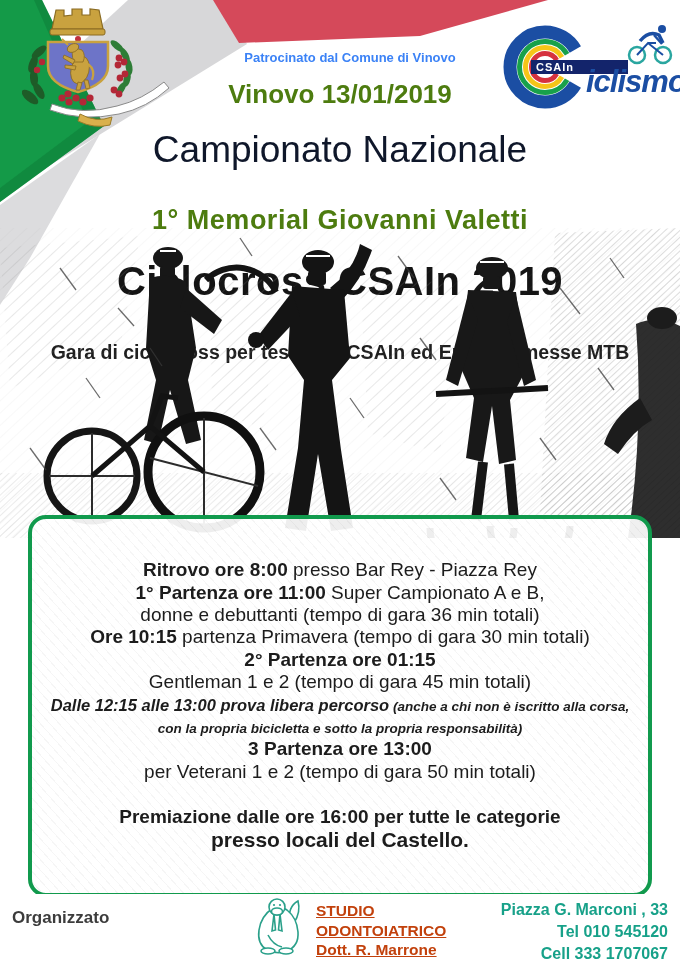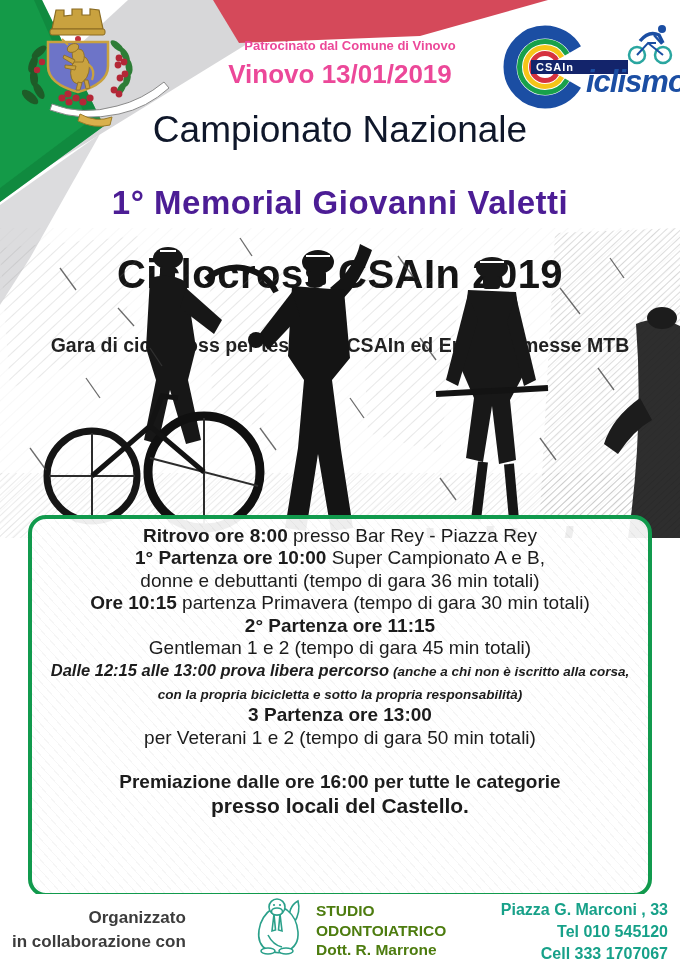--- a/index.html
+++ b/index.html
@@ -10,49 +10,49 @@
   .flag{position:absolute;top:0;left:0;}
   .coa{position:absolute;top:2px;left:22px;}
   .csain-logo{position:absolute;top:22px;left:500px;width:180px;height:90px;}
   .rings{position:absolute;left:2px;top:2px;}
   .iclismo{position:absolute;left:86px;top:42px;font-size:31px;font-weight:900;
            font-style:italic;color:#1b4ea3;letter-spacing:-1px;}
   .cyclist{position:absolute;left:122px;top:0;}
 
   
   .header-text{position:absolute;left:0;top:34px;width:680px;text-align:center;}
-  .patronage{font-size:13px;font-weight:bold;color:#ec4899;margin:4px;padding-left:20px;}
-  .date-line{font-size:26px;font-weight:bold;color:#ec4899;margin-top:8px;line-height:1.05;}
+  .patronage{font-size:13px;font-weight:bold;color:#3b82f6;margin:16px;padding-left:20px;}
+  .date-line{font-size:26px;font-weight:bold;color:#4d7c0f;margin-top:8px;line-height:1.05;}
   .championship{font-size:37px;font-weight:400;color:#0f172a;margin-top:-3px;line-height:1.02;}
-  .memorial{font-size:33px;font-weight:bold;color:#4c1d95;margin-top:1px;letter-spacing:.5px;line-height:1.05;}
+  .memorial{font-size:27px;font-weight:bold;color:#4d7c0f;margin-top:1px;letter-spacing:.5px;line-height:1.05;}
   .main-title{font-size:40px;font-weight:900;color:#141414;margin-top:9px;letter-spacing:.5px;line-height:1.0;}
   .subtitle{font-size:19.5px;font-weight:bold;color:#1f1f1f;margin-top:4px;}
 
   .sketch{position:absolute;left:0;top:228px;}
 
   
   .panel{position:absolute;left:28px;top:515px;width:624px;height:382px;box-sizing:border-box;
          border:4px solid #119a4d;border-radius:18px;
          background-color:rgba(255,255,255,0.93);
          background-image:repeating-linear-gradient(48deg,rgba(40,40,40,0.045) 0 1px,transparent 1px 7px);
-         display:flex;flex-direction:column;justify-content:flex-start;
+         display:flex;flex-direction:column;justify-content:center;
          padding:6px 8px;text-align:center;color:#1c1c1c;}
   .panel p{margin:0;font-size:19px;line-height:1.18;}
   .b{font-weight:bold;}
   .free{font-style:italic;margin:0 -2px;}
   .free .lead{font-weight:bold;font-size:16.5px;}
   .free .note{font-weight:600;font-size:13.5px;}
   .awards .l1{font-weight:600;}
   .awards .l2{font-weight:700;font-size:21px;}
 
   
   .footer{position:absolute;left:0;top:894px;width:680px;height:66px;background:#fff;}
   .org{position:absolute;left:12px;top:12px;font-size:17px;font-weight:bold;color:#3c3c3c;line-height:24px;text-align:right;}
   .walrus{position:absolute;left:253px;top:2px;}
-  .sponsor{position:absolute;left:316px;top:7px;color:#4d7c0f;font-weight:bold;font-size:15.5px;line-height:19.5px;}
+  .sponsor{position:absolute;left:316px;top:7px;color:#c2410c;font-weight:bold;font-size:15.5px;line-height:19.5px;text-decoration:underline;}
   .contact{position:absolute;right:12px;top:5px;text-align:right;color:#17a189;font-weight:bold;font-size:16px;line-height:22px;}
 </style>
 </head>
 <body>
 
 <div class="poster">
 
   <svg class="flag" width="560" height="360" viewBox="0 0 560 360">
     <polygon points="128,0 222,0 247,44 0,196 0,118" fill="#d7d7d9"></polygon>
     <polygon points="0,205 100,134 30,258 0,305" fill="#dcdcde"></polygon>
@@ -231,26 +231,26 @@
         <line x1="150" y1="120" x2="162" y2="138"></line>
       <line x1="610" y1="30" x2="624" y2="50"></line>
     </g>
   </svg>
 
   <div class="panel">
     <p>
       <span class="b">Ritrovo ore 8:00</span><span> presso Bar Rey - Piazza Rey</span>
     </p>
     <p>
-      <span class="b">1° Partenza ore 10:00</span><span> Super Campionato A e B,</span><br>
+      <span class="b">1° Partenza ore 11:00</span><span> Super Campionato A e B,</span><br>
       <span>donne e debuttanti (tempo di gara 36 min totali)</span><br>
       <span class="b">Ore 10:15</span><span> partenza Primavera (tempo di gara 30 min totali)</span>
     </p>
     <p>
-      <span class="b">2° Partenza ore 11:15</span><br>
+      <span class="b">2° Partenza ore 01:15</span><br>
       <span>Gentleman 1 e 2 (tempo di gara 45 min totali)</span>
     </p>
     <p class="free">
       <span class="lead">Dalle 12:15 alle 13:00 prova libera percorso</span><span class="note"> (anche a chi non è iscritto alla corsa, con la propria bicicletta e sotto la propria responsabilità)</span>
     </p>
     <p>
       <span class="b">3 Partenza ore 13:00</span><br>
       <span>per Veterani 1 e 2 (tempo di gara 50 min totali)</span>
     </p>
     <p>
@@ -258,21 +258,20 @@
     </p>
     <p class="awards">
       <span class="l1">Premiazione dalle ore 16:00 per tutte le categorie</span><br>
       <span class="l2">presso locali del Castello.</span>
     </p>
   </div>
 
   <div class="footer">
     <div class="org">
       <span>Organizzato</span><br>
-      <span>in collaborazione con</span>
     </div>
 
     <svg class="walrus" width="52" height="60" viewBox="0 0 52 60">
       <g stroke="#2aa08a" stroke-width="1.6" fill="#ffffff">
         <path d="M37,27 Q34,11 45,5 Q48,16 41,27 Z"></path>
         <path d="M20,12 Q8,20 6,34 Q4,48 14,54 Q25,59 34,55 Q46,50 45,36 Q44,22 34,14 Q27,9 20,12 Z"></path>
         <circle cx="24" cy="11" r="8"></circle>
         <ellipse cx="24" cy="15.5" rx="5.5" ry="3.5"></ellipse>
         <path d="M21,18 L19,35 L22.5,34 Z"></path>
         <path d="M27,18 L29,35 L25.5,34 Z"></path>

